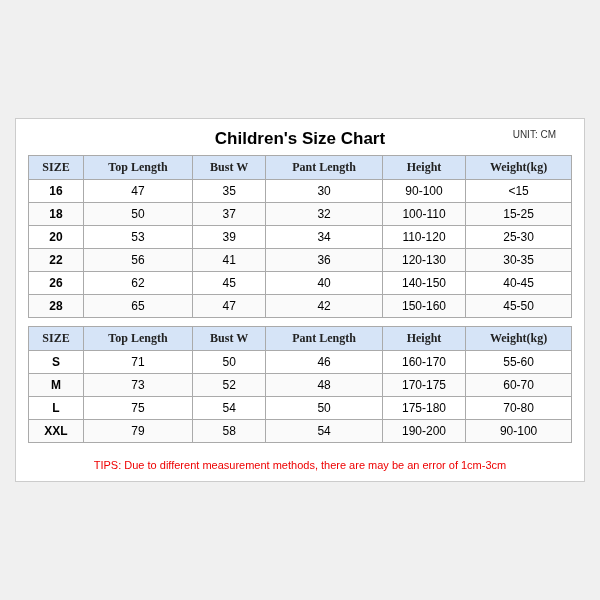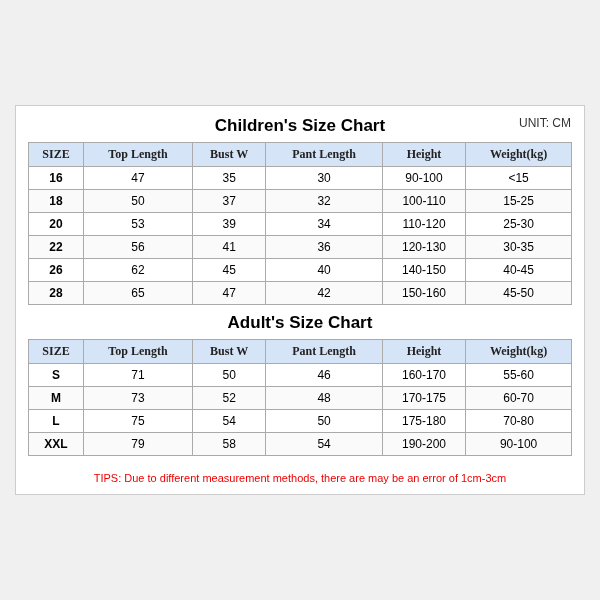--- a/index.html
+++ b/index.html
@@ -25,22 +25,22 @@
       position: relative;
       margin-bottom: 6px;
     }
     .main-title {
       font-size: 17px;
       font-weight: bold;
       text-align: left;
     }
     .unit-label {
       position: absolute;
-      right: 1px;
-      font-size: 12px;
+      right: 16px;
+      font-size: 10px;
       color: #333;
       padding-left: 32px;
     }
     table {
       width: 100%;
       border-collapse: collapse;
       font-size: 12px;
     }
     table th, table td {
       border: 1px solid #aaa;
@@ -138,23 +138,20 @@
           <td>47</td>
           <td>42</td>
           <td>150-160</td>
           <td>45-50</td>
         </tr>
       </tbody>
   </table>
 
   <div style="height:8px"></div>
 
-  <div class="main-title-row">
-    <span class="main-title">Adult's Size Chart</span>
-  </div>
 
   <table>
     <thead>
       <tr class="adult-header">
         <th>SIZE</th>
         <th>Top Length</th>
         <th>Bust W</th>
         <th>Pant Length</th>
         <th>Height</th>
         <th>Weight(kg)</th>

